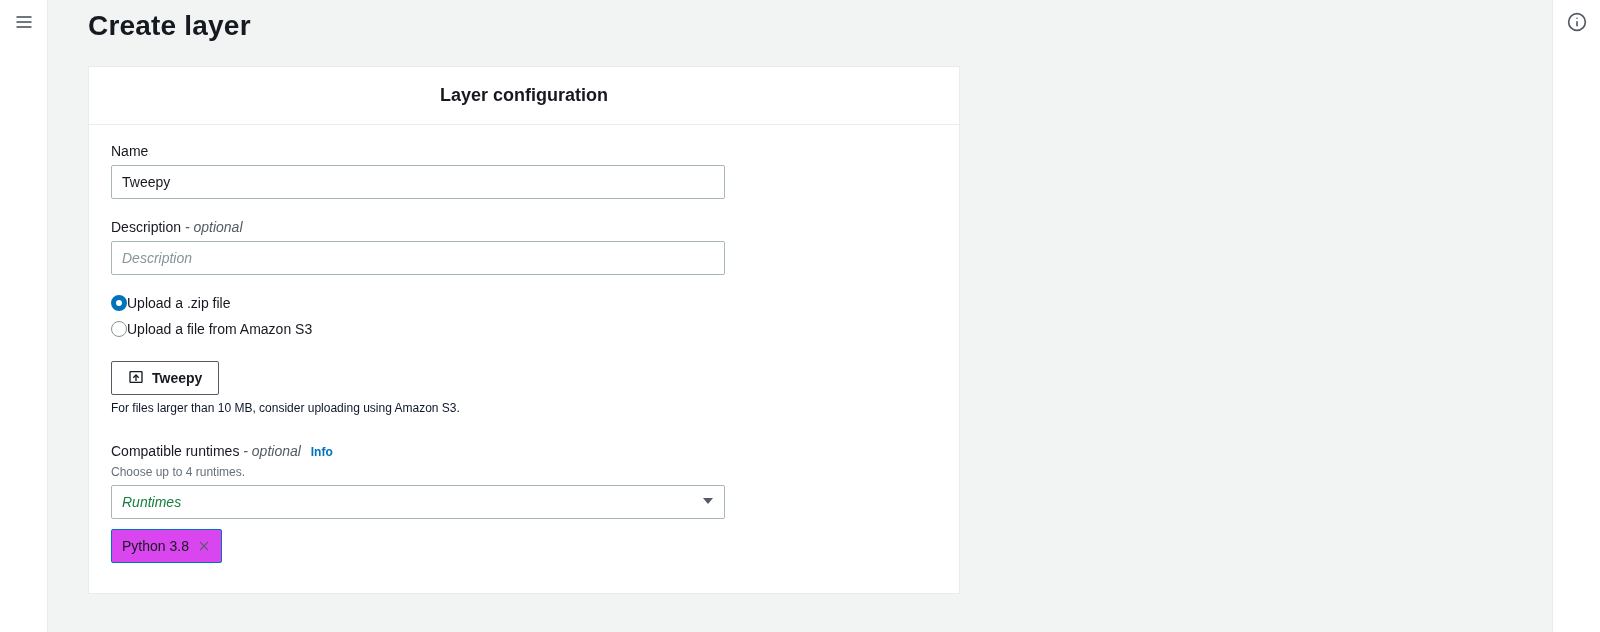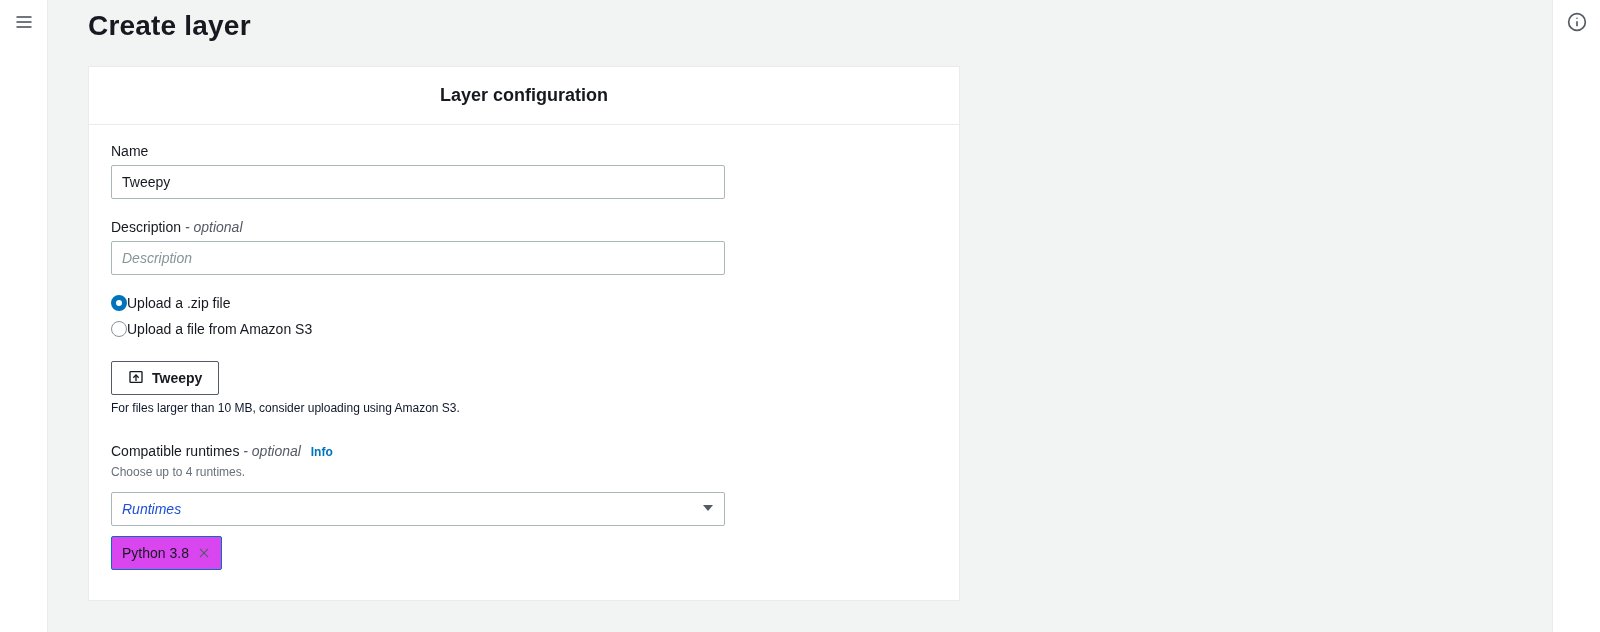--- a/index.html
+++ b/index.html
@@ -136,21 +136,21 @@
       height: 34px;
       border: 1px solid #aab7b8;
       border-radius: 2px;
       padding: 4px 10px;
       display: flex;
       align-items: center;
       justify-content: space-between;
       cursor: pointer;
       background: #ffffff;
     }
-    .select .placeholder { color: #1d4ed8; font-style: italic; }
+    .select .placeholder { color: #15803d; font-style: italic; }
     .select svg { width: 12px; height: 12px; color: #545b64; }
 
     .token {
       display: inline-flex;
       align-items: center;
       gap: 8px;
       height: 34px;
       padding: 0 10px;
       border: 1px solid #0073bb;
       background: #d946ef;
@@ -231,21 +231,21 @@
               <polyline points="8 13 12 9 16 13"></polyline>
               <line x1="12" y1="9" x2="12" y2="18"></line>
             </svg>
           </span>
           <span>Tweepy</span>
         </button>
         <div class="upload-hint">For files larger than 10 MB, consider uploading using Amazon S3.</div>
       </div>
 
       
-      <div class="field" style="margin-top:28px; margin-bottom:13px;">
+      <div class="field" style="margin-top:28px; margin-bottom:6px;">
         <label class="field-label">
           <span>Compatible runtimes</span>
           <span class="optional">- optional</span>
           <a class="info-link">Info</a>
         </label>
         <div class="hint">Choose up to 4 runtimes.</div>
       </div>
 
       <div class="select">
         <span class="placeholder">Runtimes</span>

